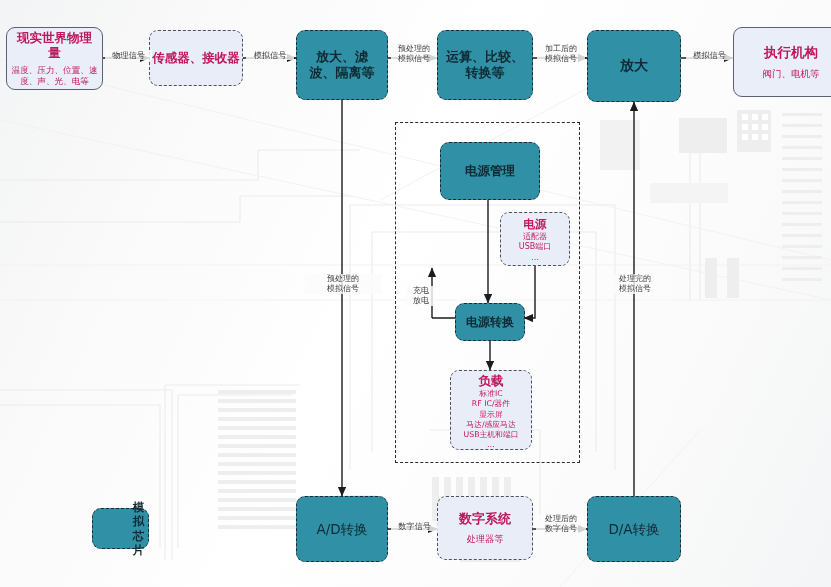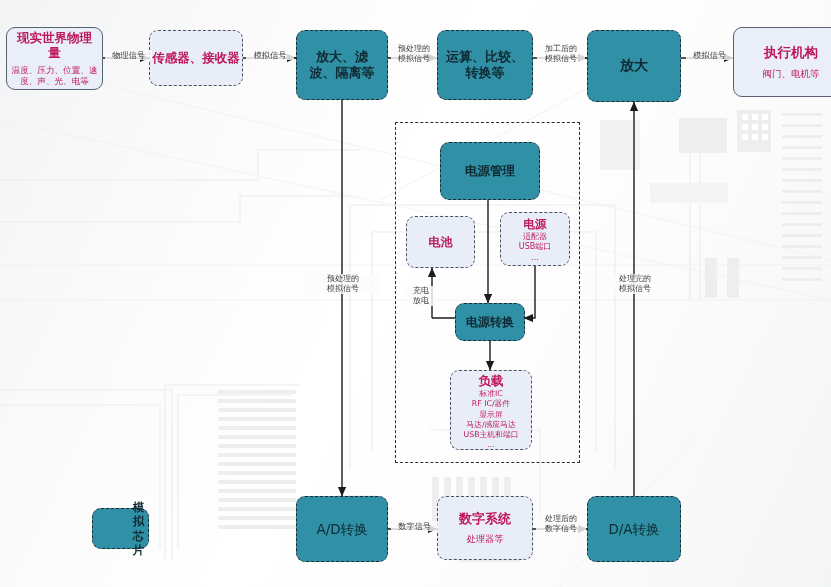--- a/index.html
+++ b/index.html
@@ -239,23 +239,20 @@
 
   <div class="node pale-solid" style="left:733px;top:27px;width:116px;height:70px;align-items:center;">
     <div class="ttl" style="font-size:13.5px;">执行机构</div>
     <div class="sub" style="font-size:9.5px;margin-top:8px;">阀门、电机等</div>
   </div>
 
   <div class="node teal" style="left:440px;top:142px;width:100px;height:58px;">
     <div class="ttl" style="font-size:12.5px;">电源管理</div>
   </div>
 
-  <div class="node pale" style="left:406px;top:216px;width:69px;height:52px;">
-    <div class="ttl" style="font-size:12px;">电池</div>
-  </div>
 
   <div class="node pale" style="left:500px;top:212px;width:70px;height:54px;padding-top:2px;">
     <div class="ttl" style="font-size:11.5px;">电源</div>
     <div class="sub" style="font-size:8px;white-space:pre-line;margin-top:1px;">适配器
 USB端口
 …</div>
   </div>
 
   <div class="node teal" style="left:455px;top:303px;width:70px;height:38px;">
     <div class="ttl" style="font-size:12px;">电源转换</div>

